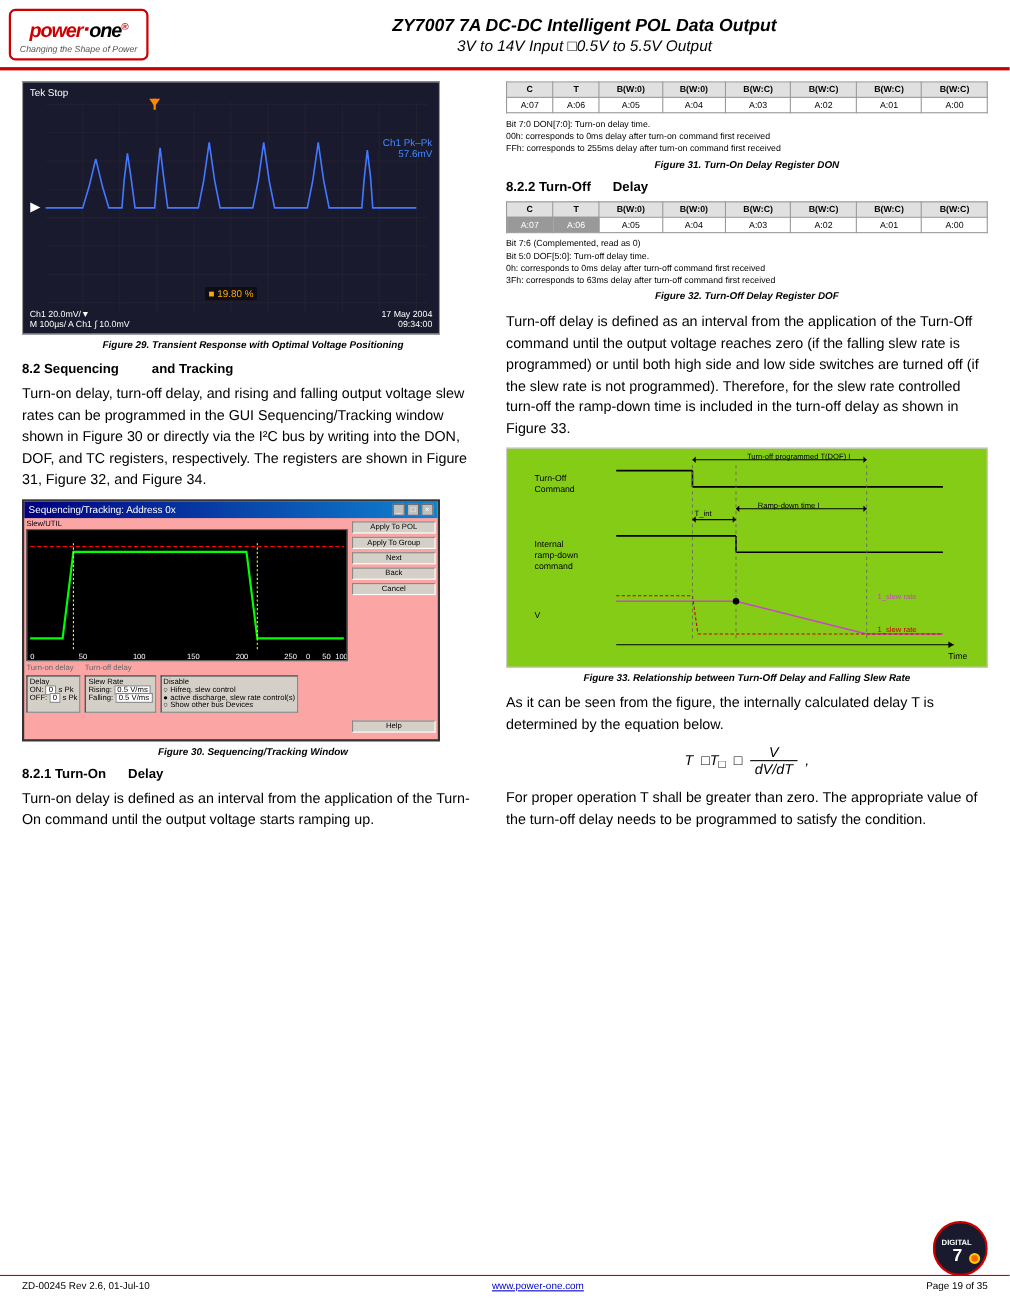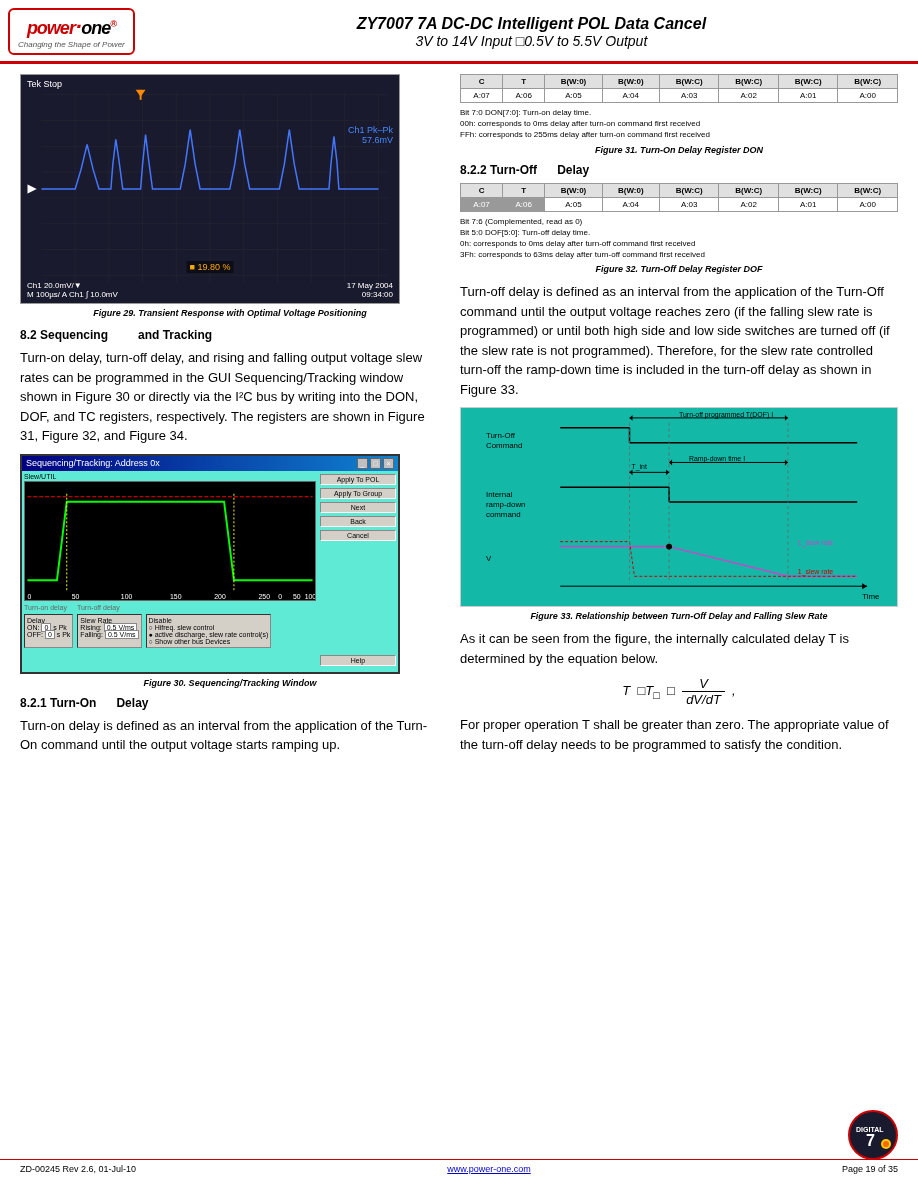--- a/index.html
+++ b/index.html
@@ -144,21 +144,21 @@
     }
     .section-text {
       font-size: 13px;
       line-height: 1.5;
       margin-bottom: 8px;
     }
 
     
     .gui-window {
       border: 2px solid #333;
-      background: #5eead4;
+      background: #fca5a5;
       width: 380px;
       height: 220px;
       position: relative;
       margin-bottom: 4px;
       overflow: hidden;
     }
     .gui-titlebar {
       background: linear-gradient(to right, #000080, #1084d0);
       color: #fff;
       font-size: 9px;
@@ -248,21 +248,21 @@
       font-size: 12px;
       font-weight: bold;
       margin: 8px 0 6px 0;
       display: flex;
       gap: 20px;
     }
 
     
     .delay-diagram {
       border: 1px solid #ccc;
-      background: #14b8a6;
+      background: #84cc16;
       width: 100%;
       height: 200px;
       position: relative;
       margin: 8px 0 4px 0;
     }
 
     
     .equation-area {
       margin: 6px 0;
       font-size: 11px;
@@ -309,21 +309,21 @@
 <div class="header">
   <div class="logo-area">
     <div class="logo-box">
       <div class="logo-text">
         <span style="color:#cc0000;font-style:italic;">power</span><span style="color:#cc0000;font-size:22px;font-weight:bold;">·</span><span style="color:#000;font-style:italic;">one</span><sup style="font-size:9px;color:#cc0000;">®</sup>
       </div>
       <div class="logo-sub">Changing the Shape of Power</div>
     </div>
   </div>
   <div class="header-title">
-    <div class="line1">ZY7007 7A DC-DC Intelligent POL Data Cancel</div>
+    <div class="line1">ZY7007 7A DC-DC Intelligent POL Data Output</div>
     <div class="line2">3V to 14V Input    □0.5V to 5.5V Output</div>
   </div>
 </div>
 
 <div class="main-content">
 
   <div class="left-col">
 
     <div class="scope-box">
       <svg class="waveform-svg" viewBox="0 0 380 230" xmlns="http://www.w3.org/2000/svg">

